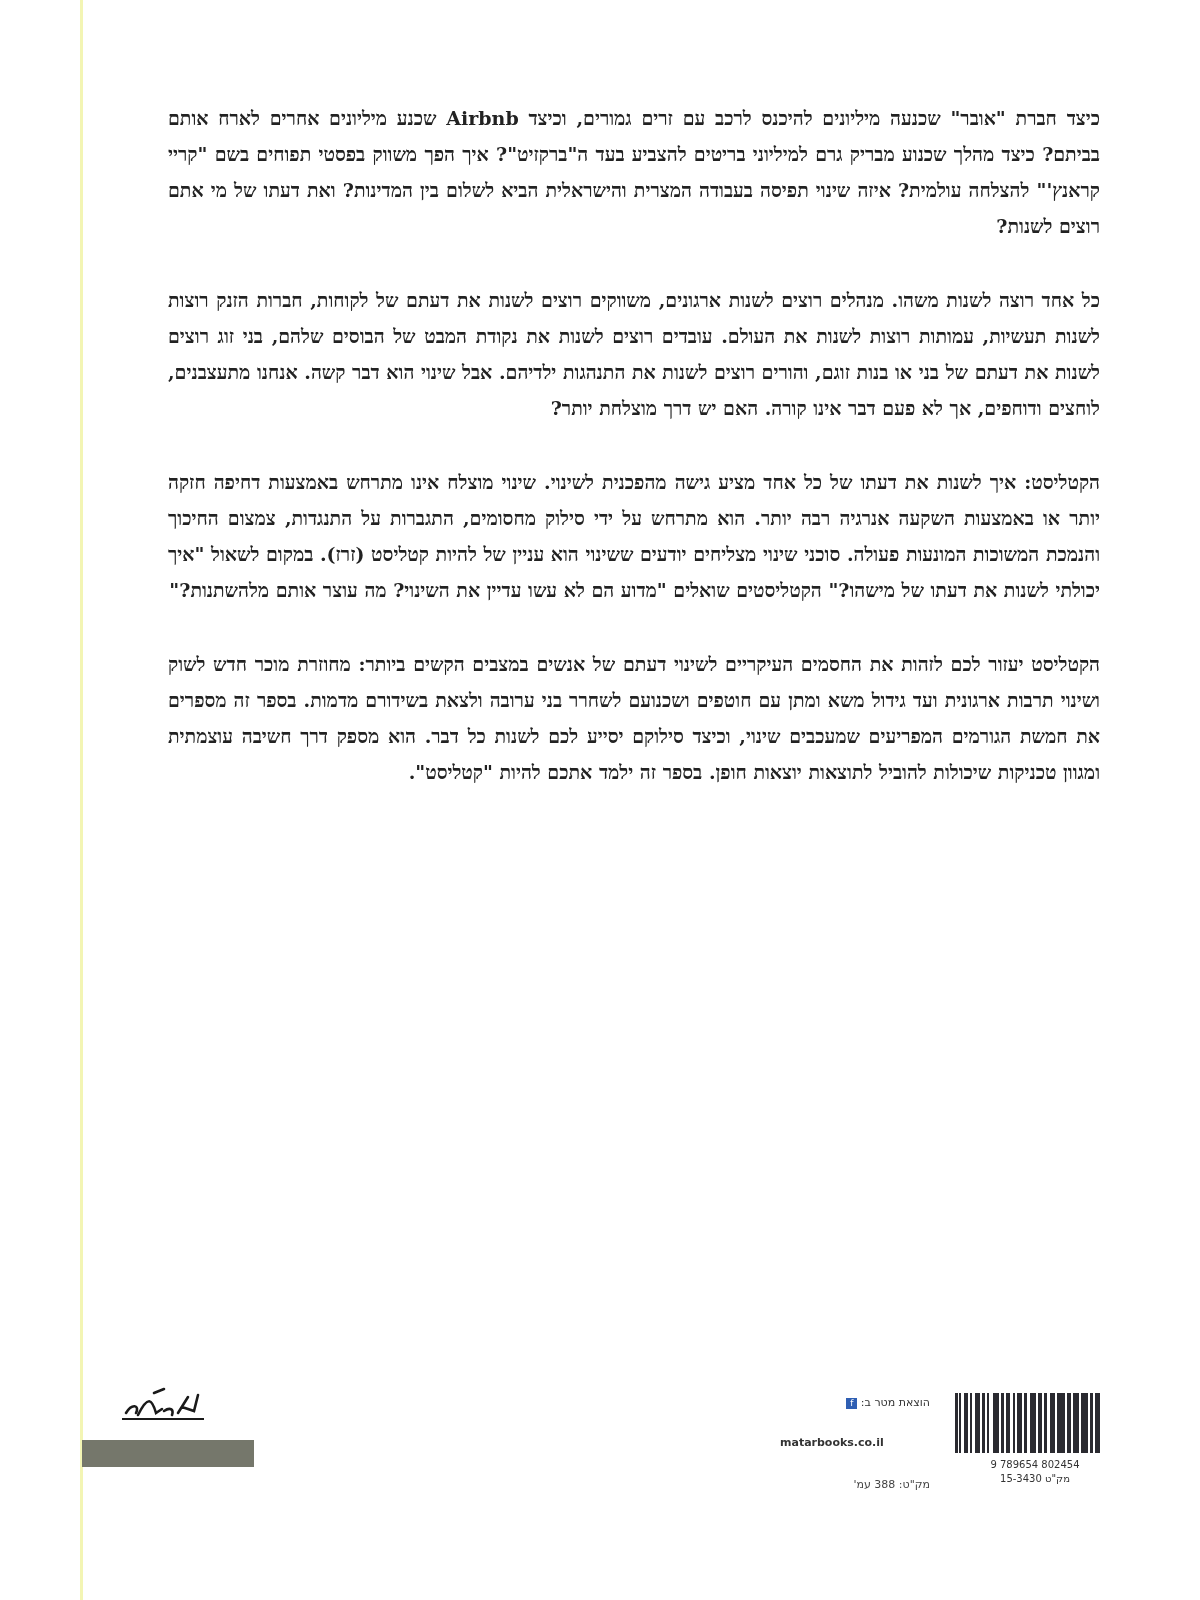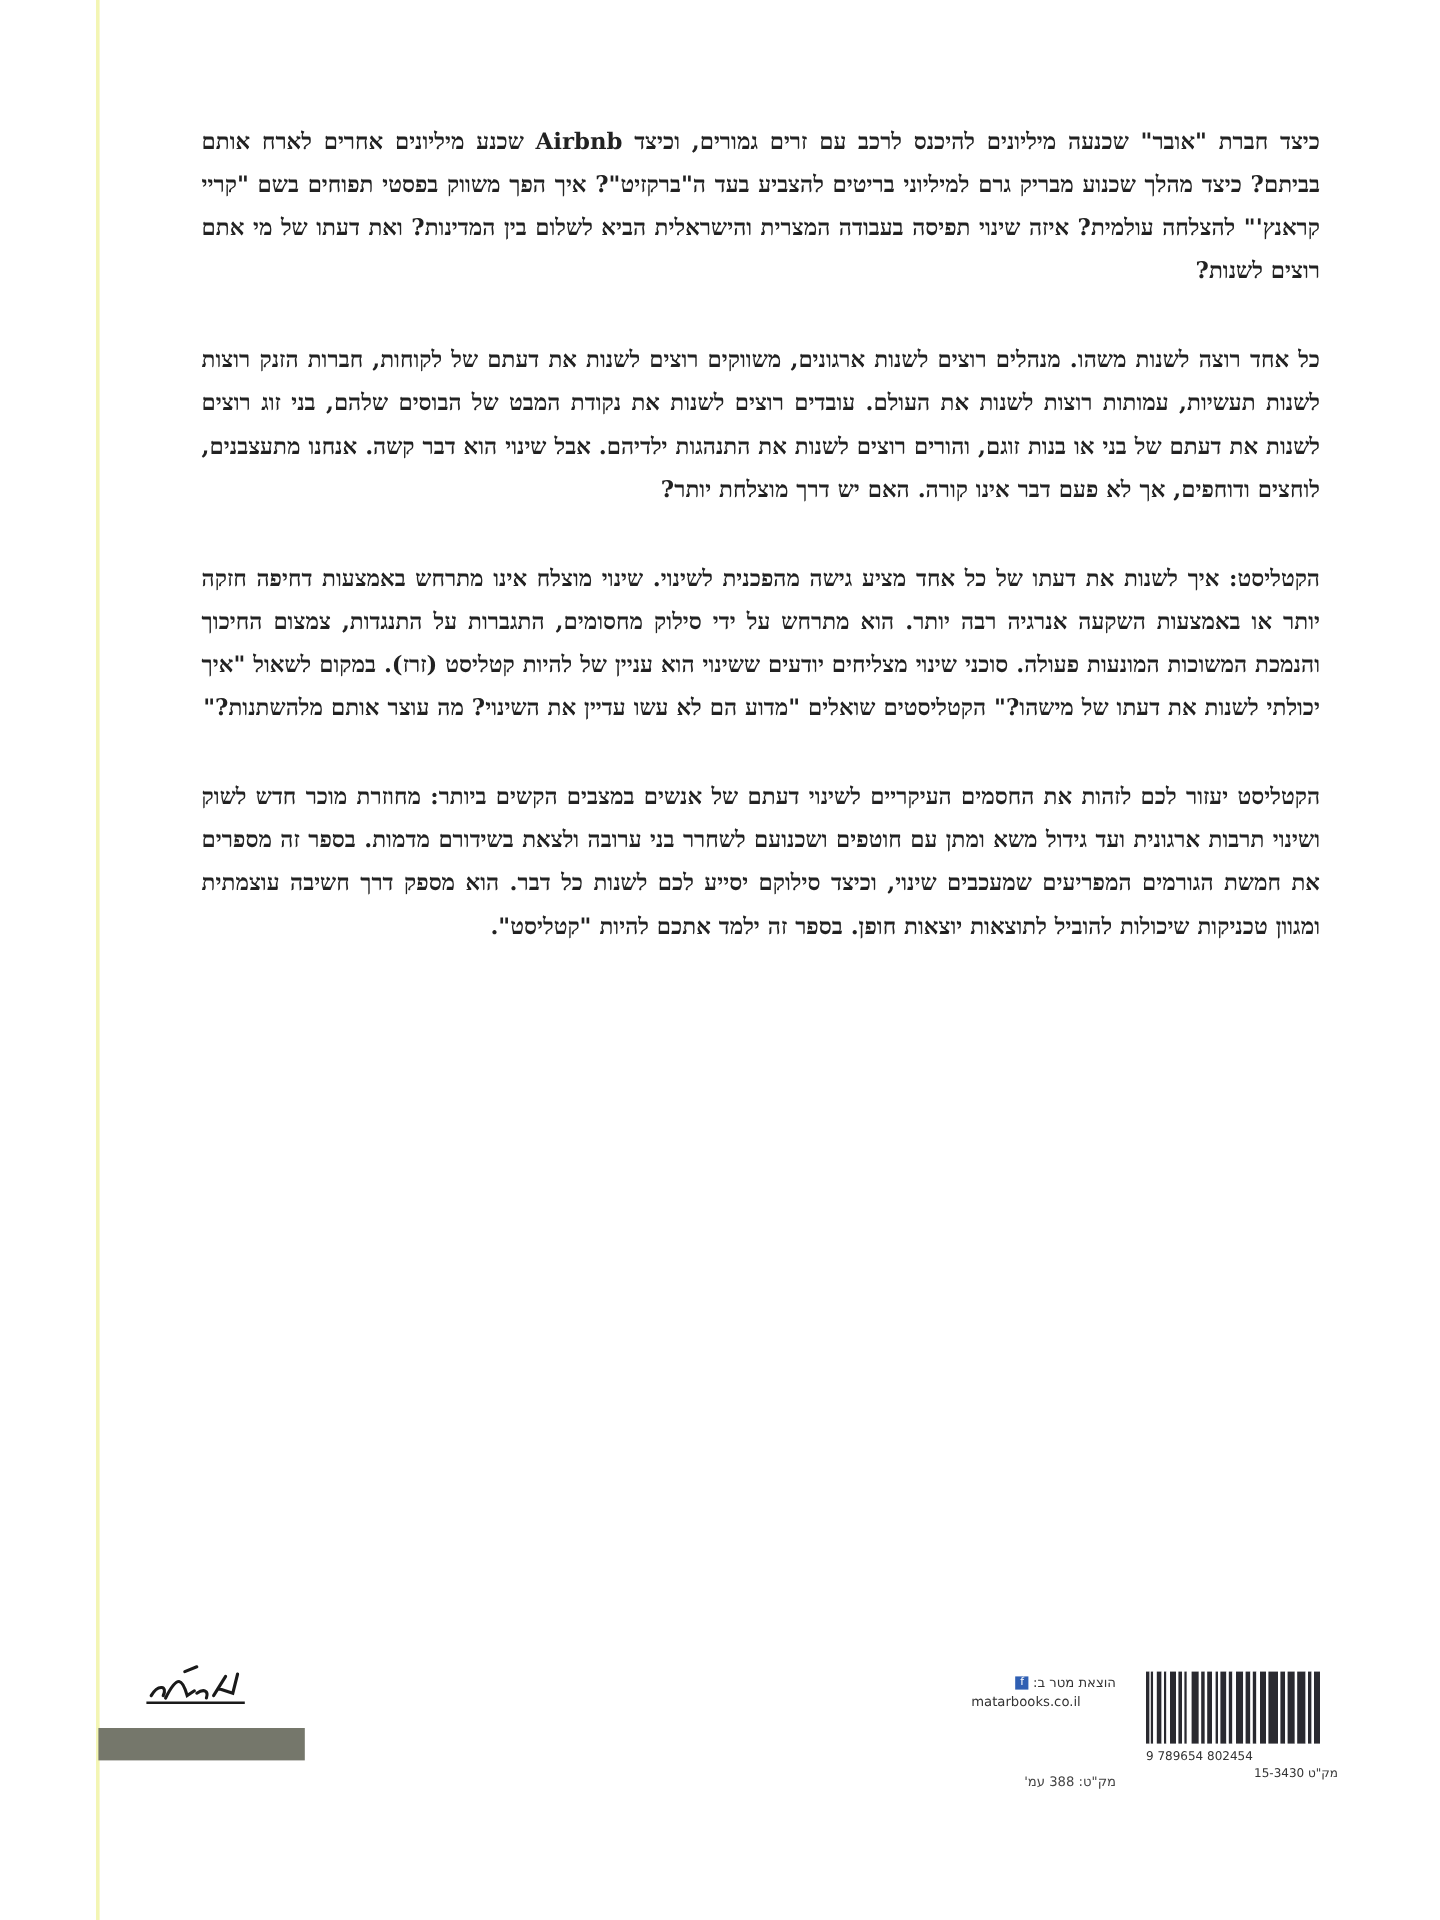--- a/index.html
+++ b/index.html
@@ -6,28 +6,28 @@
     body { width:1200px; height:1600px; background:#ffffff; position:relative; overflow:hidden;
            font-family:"DejaVu Serif", serif; color:#1a1a1a; }
     .spine-line { position:absolute; left:80px; top:0; width:3px; height:1600px; background:#f3f5b4; }
     .content { position:absolute; left:168px; top:100px; width:932px; direction:rtl; text-align:justify; }
     .para { font-size:19px; line-height:36px; margin:0 0 38px 0; font-weight:bold; color:#222;
             text-align-last:right; }
     .logo { position:absolute; left:118px; top:1385px; width:100px; height:40px; }
     .bar { position:absolute; left:82px; top:1440px; width:172px; height:27px; background:#75776b; }
     .pub { position:absolute; left:780px; top:1395px; width:150px; direction:rtl; text-align:right;
            font-family:"DejaVu Sans", sans-serif; font-size:11px; color:#333; line-height:16px; }
-    .pub .url { direction:ltr; text-align:center; font-weight:normal; }
+    .pub .url { direction:ltr; text-align:left; font-weight:bold;margin-top:24px; }
     .fb { display:inline-block; width:11px; height:11px; background:#2f5fb3; color:#fff; font-size:9px;
           line-height:11px; text-align:center; margin-left:4px; vertical-align:middle; }
     .sku { position:absolute; left:780px; top:1478px; width:150px; direction:rtl; text-align:right;
            font-family:"DejaVu Sans", sans-serif; font-size:11px; color:#444; }
     .barcode { position:absolute; left:955px; top:1393px; width:160px; height:60px; display:flex; gap:0; }
     .barcode span { display:block; height:100%; background:#2a2a30; }
-    .isbn { position:absolute; left:955px; top:1458px; width:160px; 
+    .isbn { position:absolute; left:955px; top:1458px; width:160px; text-align:center;
             font-family:"DejaVu Sans", sans-serif; font-size:10px; color:#333; line-height:14px; }
   </style>
 </head>
 <body>
 
 <div class="spine-line"></div>
 
 <div class="content">
   <p class="para">כיצד חברת "אובר" שכנעה מיליונים להיכנס לרכב עם זרים גמורים, וכיצד Airbnb שכנע מיליונים אחרים לארח אותם בביתם? כיצד מהלך שכנוע מבריק גרם למיליוני בריטים להצביע בעד ה"ברקזיט"? איך הפך משווק בפסטי תפוחים בשם "קריי קראנץ'" להצלחה עולמית? איזה שינוי תפיסה בעבודה המצרית והישראלית הביא לשלום בין המדינות? ואת דעתו של מי אתם רוצים לשנות?</p>
   <p class="para">כל אחד רוצה לשנות משהו. מנהלים רוצים לשנות ארגונים, משווקים רוצים לשנות את דעתם של לקוחות, חברות הזנק רוצות לשנות תעשיות, עמותות רוצות לשנות את העולם. עובדים רוצים לשנות את נקודת המבט של הבוסים שלהם, בני זוג רוצים לשנות את דעתם של בני או בנות זוגם, והורים רוצים לשנות את התנהגות ילדיהם. אבל שינוי הוא דבר קשה. אנחנו מתעצבנים, לוחצים ודוחפים, אך לא פעם דבר אינו קורה. האם יש דרך מוצלחת יותר?</p>

